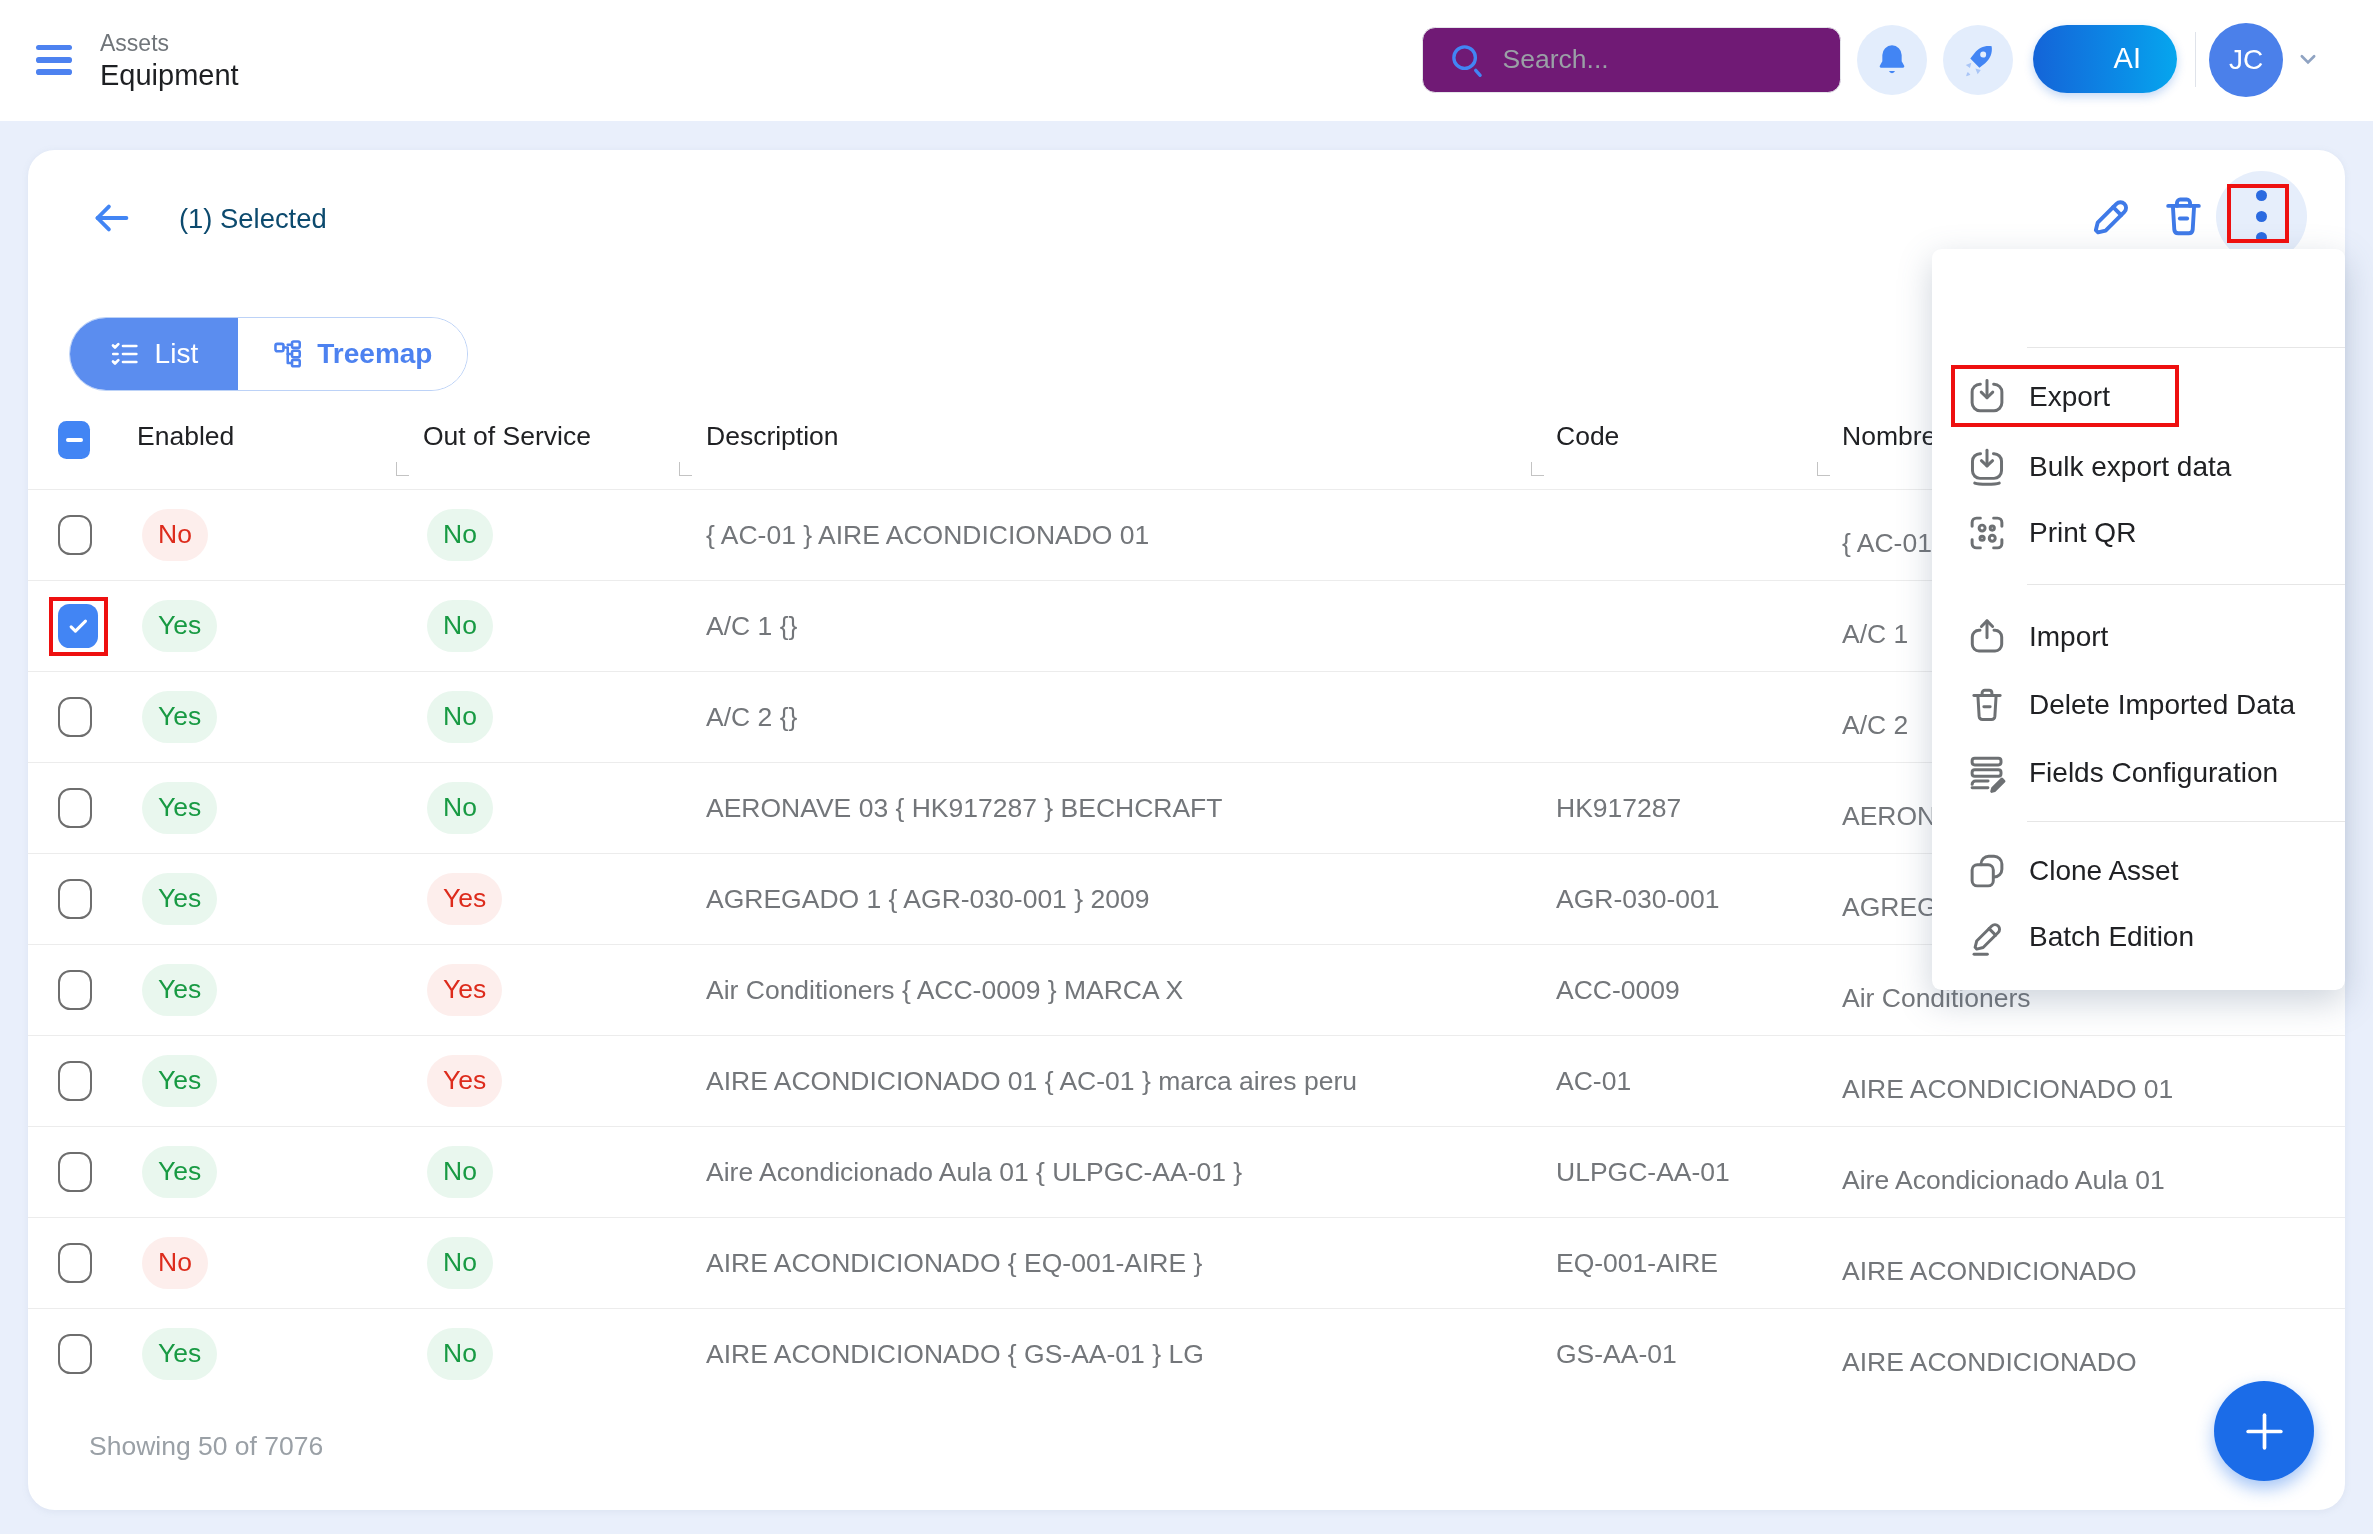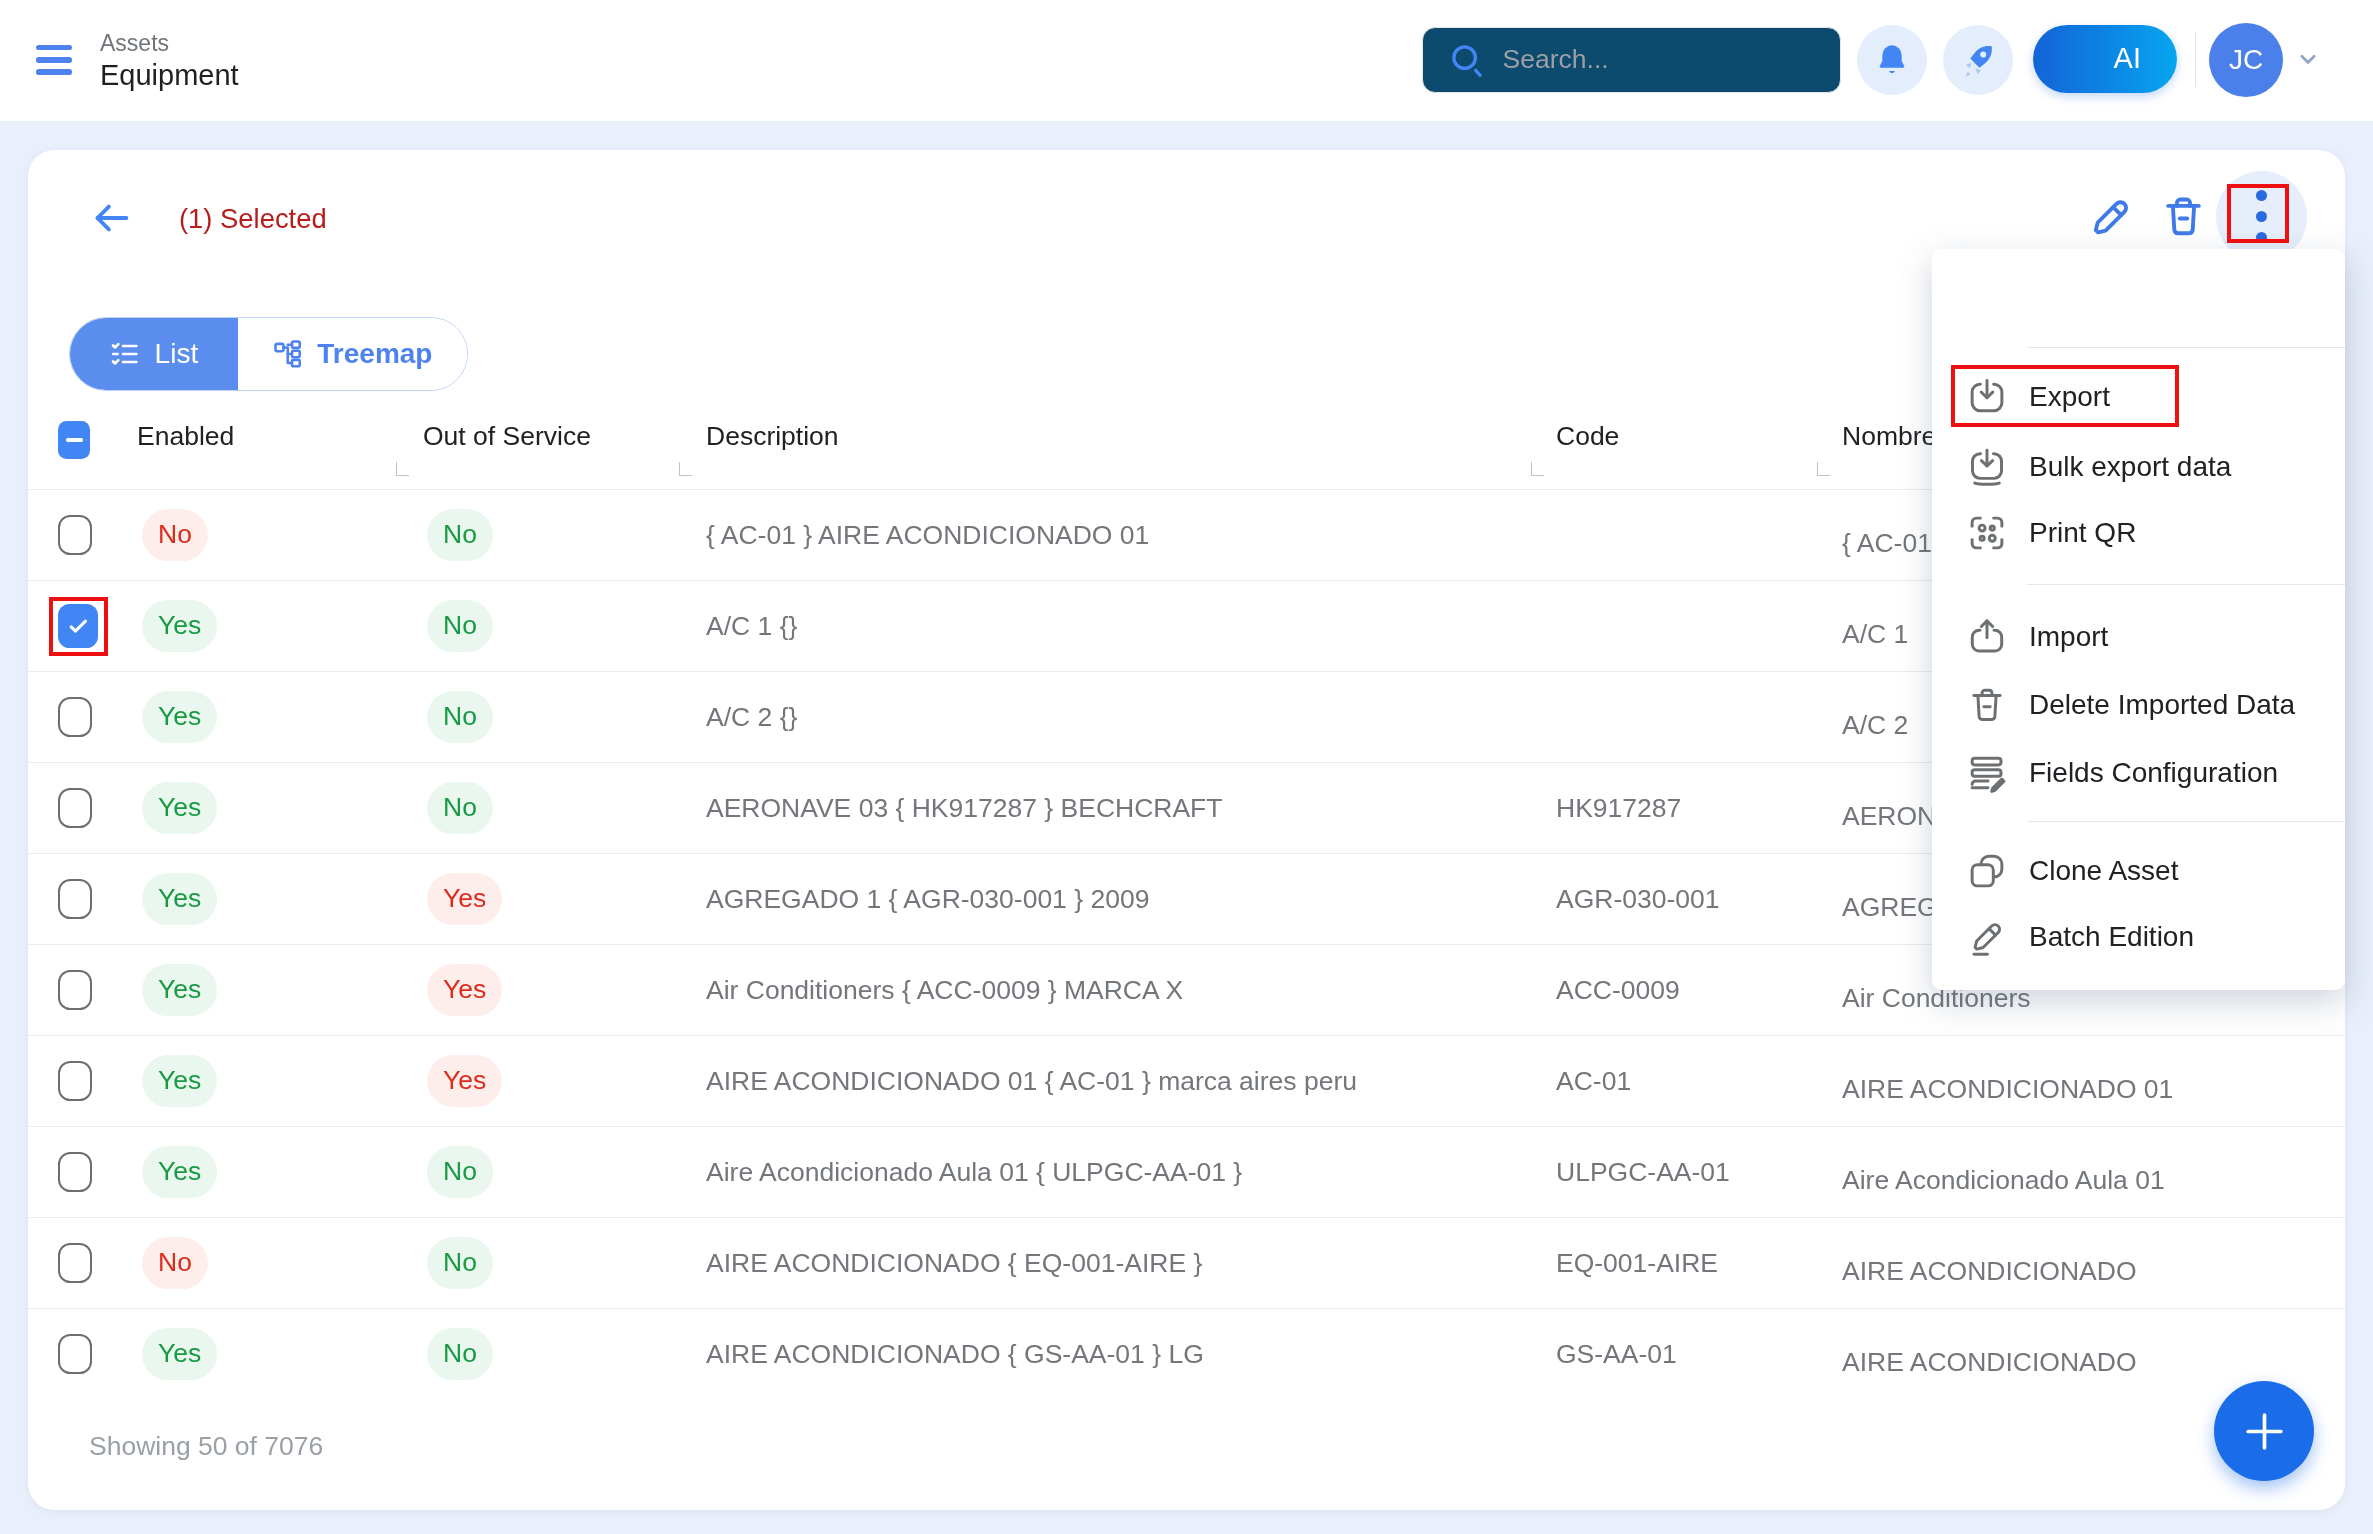--- a/index.html
+++ b/index.html
@@ -7,36 +7,36 @@
   body { font-family:"Liberation Sans", sans-serif; background:#e9effb; position:relative; }
 
   
   .app-header { position:absolute; left:0; top:0; width:2373px; height:121px; background:#ffffff; z-index:5; }
   .hamburger { position:absolute; left:36px; top:42px; width:38px; height:38px; cursor:pointer; }
   .hamburger i { display:block; position:absolute; left:0; width:36px; height:5.7px; border-radius:2.8px; background:#4d82f0; }
   .hamburger i:nth-child(1){top:2.8px} .hamburger i:nth-child(2){top:15px} .hamburger i:nth-child(3){top:27.4px}
   .crumb { position:absolute; left:100px; top:30px; font-size:23px; color:#70757a; }
   .page-title { position:absolute; left:100px; top:59px; font-size:29px; font-weight:500; color:#1e2023; }
 
-  .search-box { position:absolute; left:1422px; top:26.5px; width:419px; height:66px; border:1.9px solid #e4e6ea; border-radius:13.2px; background:#0c4a6e; display:flex; align-items:center; }
+  .search-box { position:absolute; left:1422px; top:26.5px; width:419px; height:66px; border:1.9px solid #e4e6ea; border-radius:13.2px; background:#701a75; display:flex; align-items:center; }
   .search-box svg { margin-left:24.6px; }
   .search-placeholder { margin-left:17px; font-size:26.5px; color:#9aa0a6; }
 
   .icon-circle { position:absolute; top:24.6px; width:70px; height:70px; border-radius:50%; background:#e3edfc; display:flex; align-items:center; justify-content:center; cursor:pointer; }
   .bell-circle { left:1857px; } .rocket-circle { left:1943px; }
   .ai-pill { position:absolute; left:2033px; top:24.6px; width:144px; height:68px; border-radius:34px; background:linear-gradient(90deg,#1464d8 0%,#0b8ae6 60%,#06a6ee 100%); color:#fff; font-size:29px; display:flex; align-items:center; justify-content:flex-end; padding-right:36px; cursor:pointer; box-shadow:0 3.8px 9.5px rgba(20,100,216,.25); }
   .hdr-divider { position:absolute; left:2195px; top:32px; width:0.9px; height:55px; background:#dfe3ea; }
   .avatar { position:absolute; left:2209px; top:23px; width:74px; height:74px; border-radius:50%; background:#4b80ea; color:#fff; font-size:28px; display:flex; align-items:center; justify-content:center; cursor:pointer; }
   .avatar-chevron { position:absolute; left:2294px; top:47px; cursor:pointer; }
 
   
   .card { position:absolute; left:28px; top:150px; width:2317px; height:1360px; background:#ffffff; border-radius:26.5px; box-shadow:0 1.9px 7.6px rgba(120,140,170,.10); }
 
   .back-arrow { position:absolute; left:59px; top:47px; cursor:pointer; }
-  .selected-label { position:absolute; left:151px; top:53px; font-size:27.4px; color:#b91c1c; cursor:pointer; }
+  .selected-label { position:absolute; left:151px; top:53px; font-size:27.4px; color:#0c4a6e; cursor:pointer; }
 
   .tb-icon { position:absolute; top:42px; width:49px; height:49px; cursor:pointer; }
   .pencil-btn { left:2057px; } .trash-btn { left:2131px; }
   .kebab-hover { position:absolute; left:2188px; top:21px; width:91px; height:91px; border-radius:50%; background:#e6eefb; }
   .kebab-btn { position:absolute; left:2219px; top:38px; width:28px; height:57px; cursor:pointer; }
   .kebab-btn i { position:absolute; left:8.5px; width:11.4px; height:11.4px; border-radius:50%; background:#2a6ae0; }
   .kebab-btn i:nth-child(1){top:1.9px} .kebab-btn i:nth-child(2){top:23px} .kebab-btn i:nth-child(3){top:44px}
 
   
   .view-toggle { position:absolute; left:41px; top:167px; width:399px; height:74px; border-radius:37px; display:flex; overflow:hidden; border:1.9px solid #bcd2f7; }

